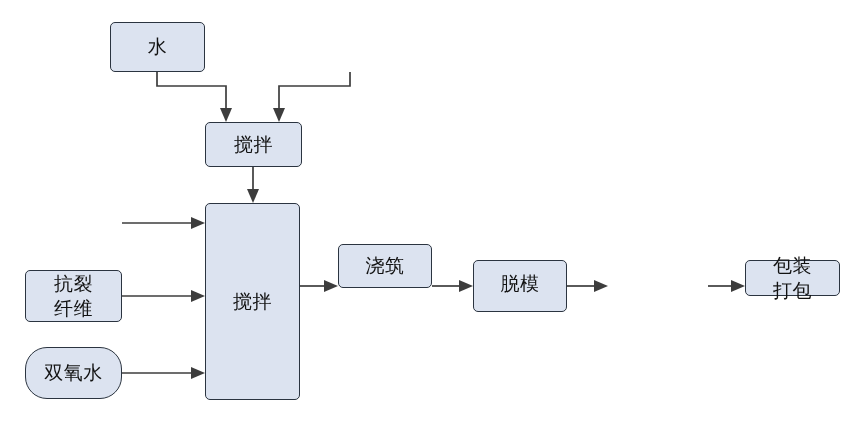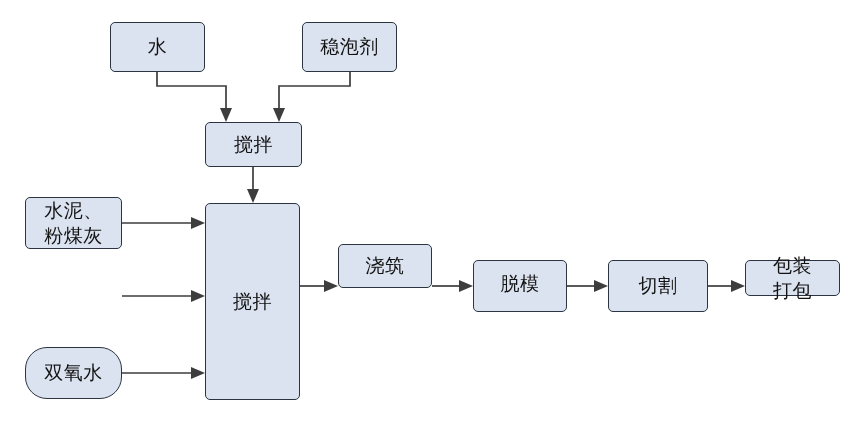--- a/index.html
+++ b/index.html
@@ -105,34 +105,32 @@
     </g>
 
     <g>
       <path d="M 708,286 L 733,286"></path>
       <polygon class="arrowhead" points="745,286 731,280 731,292"></polygon>
     </g>
   </svg>
 
   <div class="node" style="left:110px; top:22px; width:95px; height:50px;">水</div>
 
-  <div class="node" style="left:302px; top:22px; width:95px; height:50px;">稳泡剂</div>
 
   <div class="node" style="left:205px; top:122px; width:97px; height:45px;">搅拌</div>
 
-  <div class="node" style="left:25px; top:197px; width:97px; height:52px;">水泥、
-粉煤灰</div>
 
+  <div class="node" style="left:25px; top:270px; width:97px; height:52px;">抗裂
+纤维</div>
 
   <div class="node" style="left:25px; top:347px; width:97px; height:52px;border-radius:22px;">双氧水</div>
 
   <div class="node" style="left:205px; top:203px; width:95px; height:197px;">搅拌</div>
 
   <div class="node" style="left:338px; top:244px; width:94px; height:44px;">浇筑</div>
 
   <div class="node" style="left:473px; top:260px; width:94px; height:52px;font-family:Liberation Mono, monospace;">脱模</div>
 
-  <div class="node" style="left:608px; top:260px; width:100px; height:52px;">切割</div>
 
   <div class="node" style="left:745px; top:260px; width:95px; height:36px;">包装
 打包</div>
 
 </div>
 
 </body></html>

